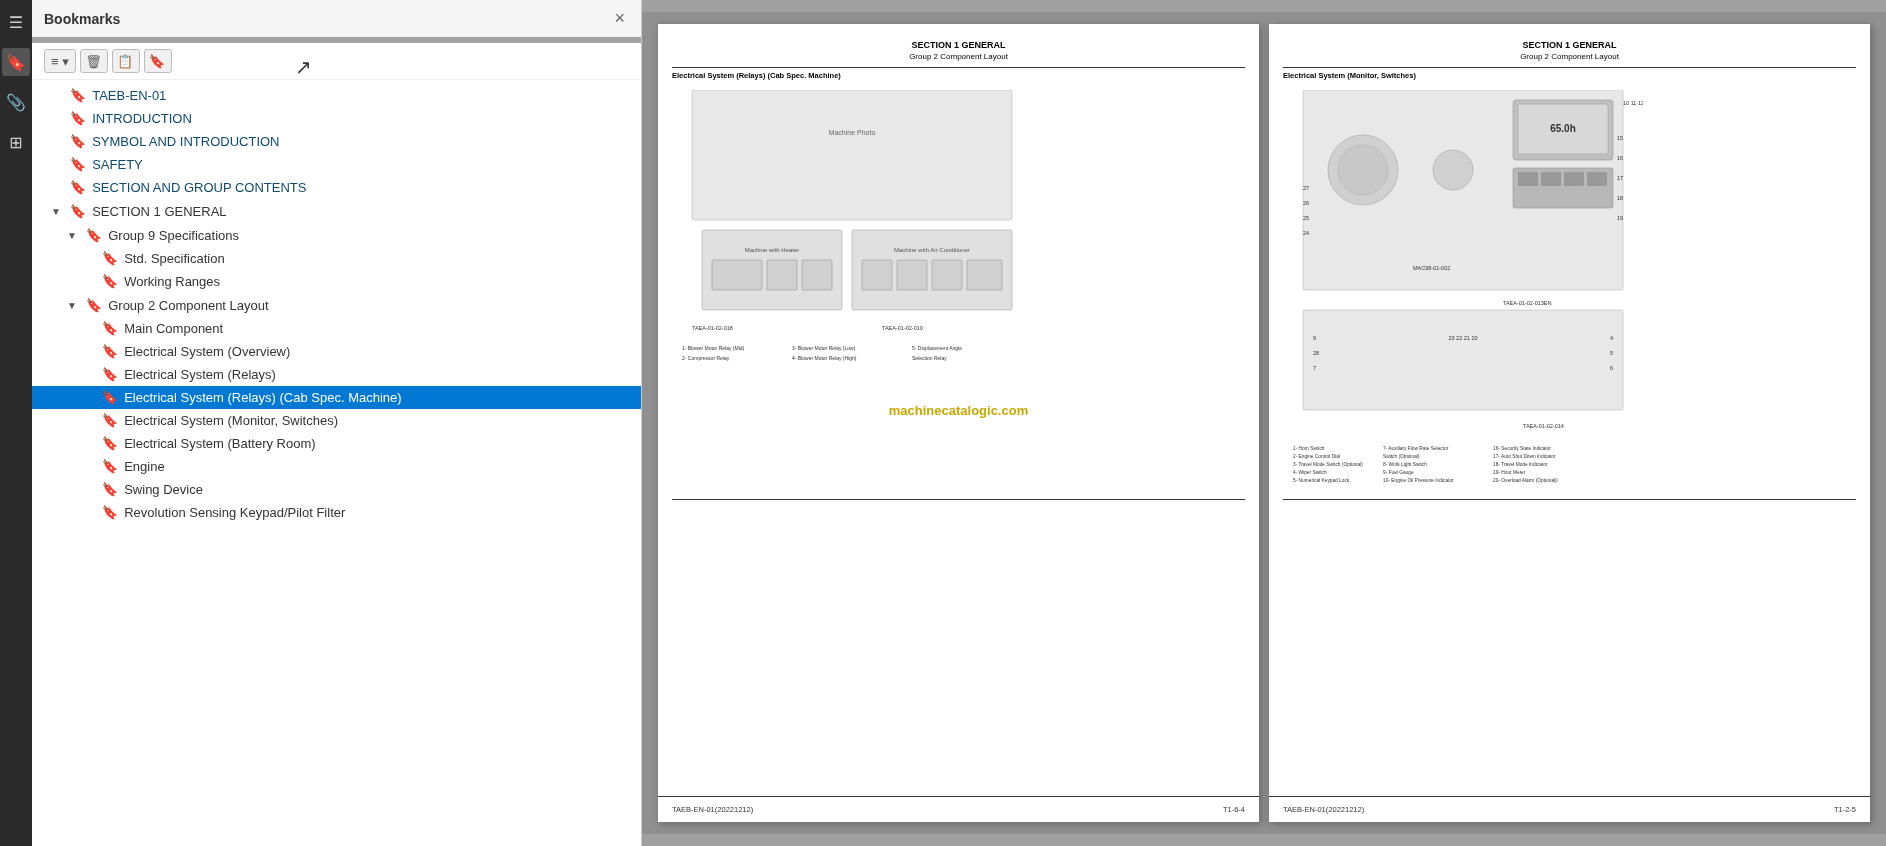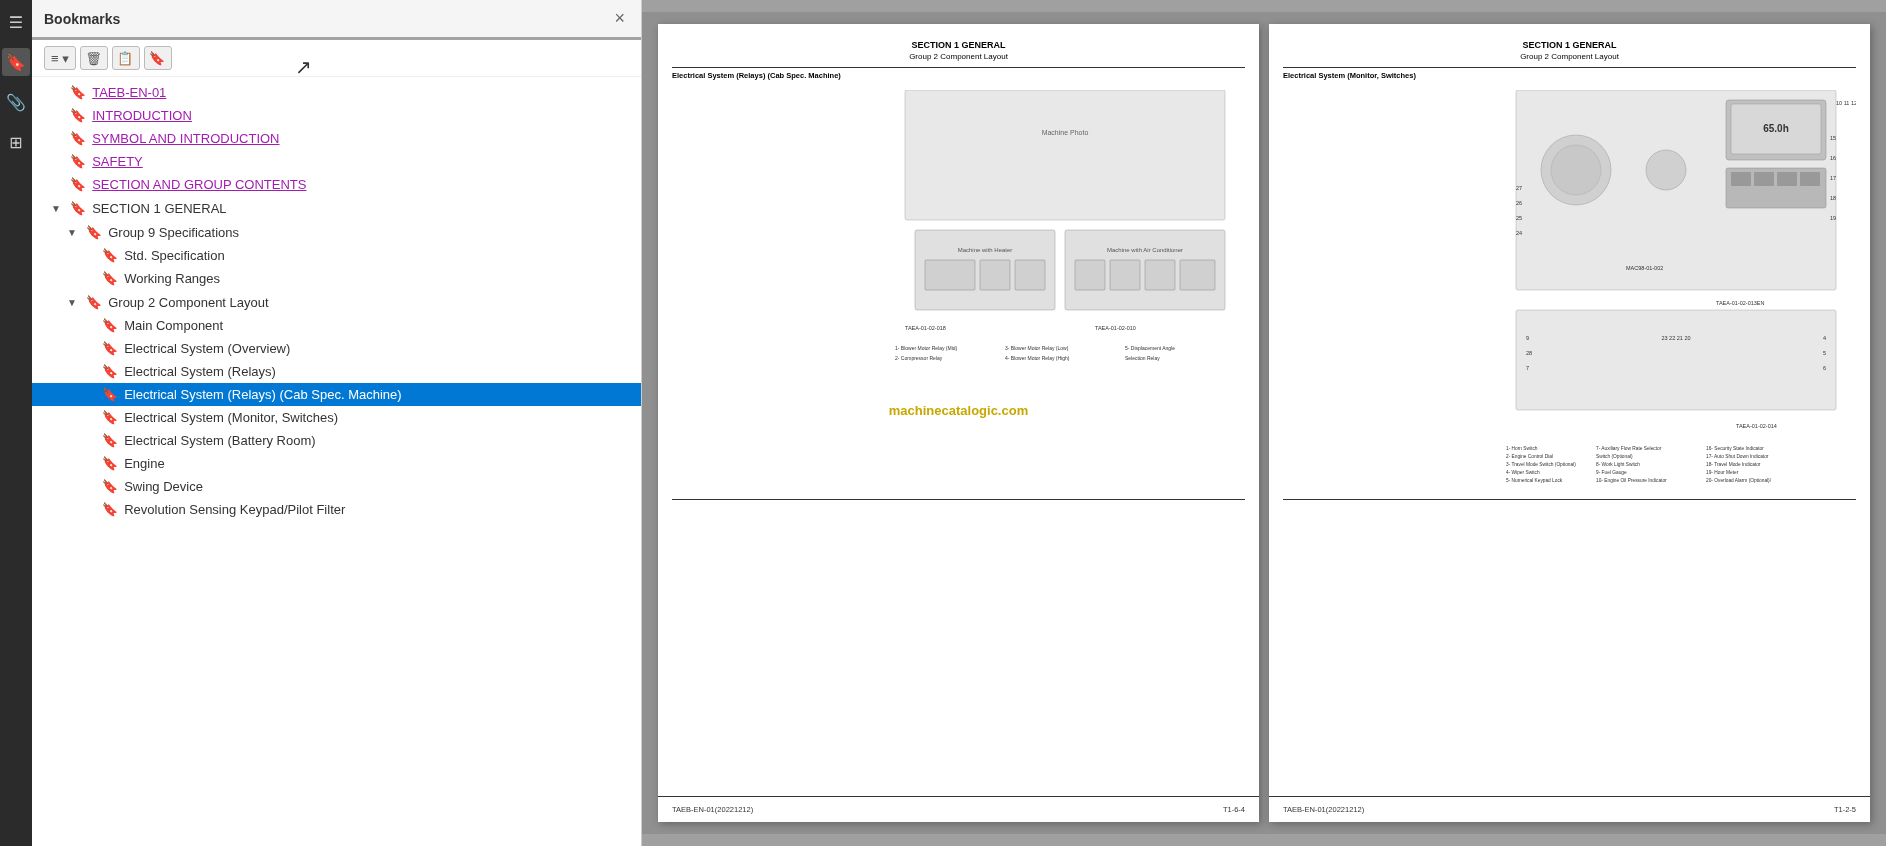--- a/index.html
+++ b/index.html
@@ -37,21 +37,21 @@
       flex-direction: column;
       flex-shrink: 0;
       border-right: 1px solid #ccc;
     }
 
     .bookmarks-header {
       display: flex;
       align-items: center;
       justify-content: space-between;
       padding: 8px 12px;
-      border-bottom: 3px solid #a3a3a3;
+      border-bottom: 6px solid #a3a3a3;
       background: #f5f5f5;
     }
     .bookmarks-title {
       font-size: 14px;
       font-weight: 600;
       color: #333;
     }
     .toolbar-btn {
       width: 28px;
       height: 24px;
@@ -99,22 +99,21 @@
     .bookmark-item.selected { background: #0078d4; color: #fff; }
     .bookmark-item.selected .bookmark-icon { color: #fff; }
 
     .bookmark-icon {
       color: #888;
       font-size: 13px;
       flex-shrink: 0;
     }
     .bookmark-label {
       font-size: 13px;
-      color: #a21caf;
-      text-decoration: underline;
+      color: #0c4a6e;
     }
     .bookmark-item.selected .bookmark-label { color: #fff; text-decoration: none; }
     .bookmark-item.no-link .bookmark-label { color: #333; text-decoration: none; }
 
     .expand-btn {
       width: 16px;
       height: 16px;
       display: flex;
       align-items: center;
       justify-content: center;
@@ -183,21 +182,21 @@
 
     .page-label {
       font-size: 7.5px;
       font-weight: bold;
       margin-bottom: 4px;
     }
 
     .page-diagram-area {
       width: 100%;
       display: flex;
-      justify-content: flex-end;
+      justify-content: flex-start;
       align-items: center;
       padding: 6px 0;
     }
 
     .watermark {
       position: absolute;
       top: 50%;
       left: 50%;
       transform: translate(-50%, -50%);
       color: #c8a800;

